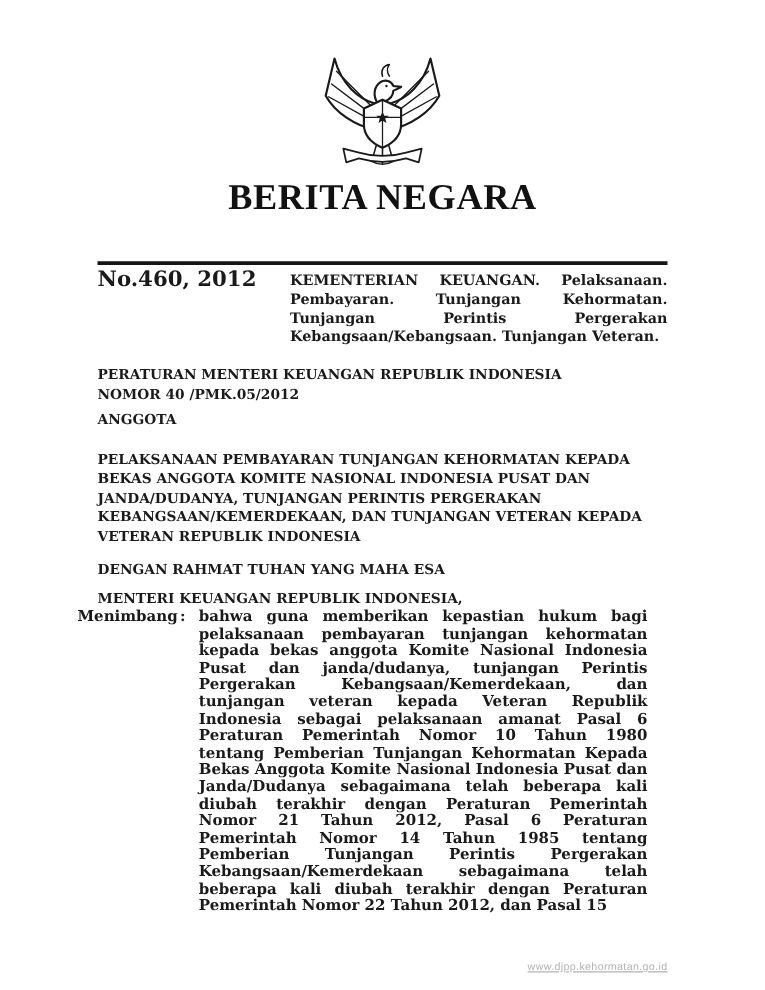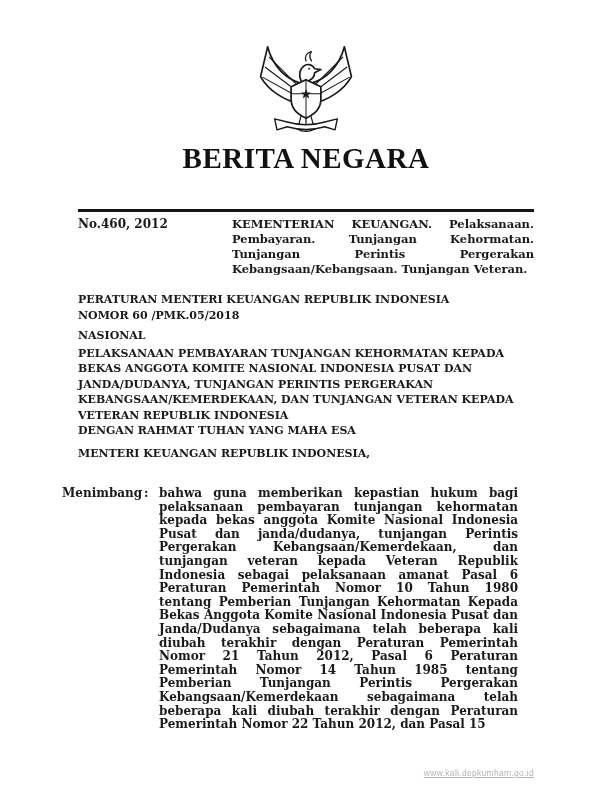--- a/index.html
+++ b/index.html
@@ -46,42 +46,42 @@
   .issue-row {
     position: absolute;
     top: 217px;
     left: 78px;
     width: 456px;
     display: flex;
     font-weight: 700;
   }
   .issue-number {
     width: 154px;
-    font-size: 12px;
+    font-size: 17px;
     line-height: 15px;
   }
   .issue-abstract {
     width: 302px;
     font-size: 11.5px;
     line-height: 15px;
     text-align: justify;
   }
   .headings {
     position: absolute;
     top: 292px;
     left: 78px;
     width: 456px;
     text-align: left;
     font-weight: 700;
     font-size: 11px;
     line-height: 15.5px;
   }
   .h-tentang   { margin-top: 5px; }
-  .h-subject   { margin-top: 2px; }
-  .h-invocation{ }
+  .h-subject   { margin-top: 16px; }
+  .h-invocation{ margin-top: 11px; }
   .h-authority { margin-top: 7px; }
   .consider {
     position: absolute;
     top: 487px;
     left: 62px;
     width: 456px;
     display: flex;
     font-weight: 700;
     font-size: 12px;
     line-height: 13.6px;
@@ -146,28 +146,28 @@
 
   <div class="rule"></div>
 
   <div class="issue-row">
     <div class="issue-number">No.460, 2012</div>
     <div class="issue-abstract">KEMENTERIAN KEUANGAN. Pelaksanaan. Pembayaran. Tunjangan Kehormatan. Tunjangan Perintis Pergerakan Kebangsaan/Kebangsaan. Tunjangan Veteran.</div>
   </div>
 
   <div class="headings">
     <div>PERATURAN MENTERI KEUANGAN REPUBLIK INDONESIA</div>
-    <div>NOMOR 60 /PMK.05/2018</div>
-    <div class="h-tentang">NASIONAL</div>
+    <div>NOMOR 40 /PMK.05/2012</div>
+    <div class="h-tentang">ANGGOTA</div>
     <div class="h-subject">PELAKSANAAN PEMBAYARAN TUNJANGAN KEHORMATAN KEPADA BEKAS ANGGOTA KOMITE NASIONAL INDONESIA PUSAT DAN JANDA/DUDANYA, TUNJANGAN PERINTIS PERGERAKAN KEBANGSAAN/KEMERDEKAAN, DAN TUNJANGAN VETERAN KEPADA VETERAN REPUBLIK INDONESIA</div>
     <div class="h-invocation">DENGAN RAHMAT TUHAN YANG MAHA ESA</div>
     <div class="h-authority">MENTERI KEUANGAN REPUBLIK INDONESIA,</div>
   </div>
 
   <div class="consider">
     <div class="consider-label">Menimbang</div>
     <div class="consider-colon">:</div>
     <div class="consider-text">bahwa guna memberikan kepastian hukum bagi pelaksanaan pembayaran tunjangan kehormatan kepada bekas anggota Komite Nasional Indonesia Pusat dan janda/dudanya, tunjangan Perintis Pergerakan Kebangsaan/Kemerdekaan, dan tunjangan veteran kepada Veteran Republik Indonesia sebagai pelaksanaan amanat Pasal 6 Peraturan Pemerintah Nomor 10 Tahun 1980 tentang Pemberian Tunjangan Kehormatan Kepada Bekas Anggota Komite Nasional Indonesia Pusat dan Janda/Dudanya sebagaimana telah beberapa kali diubah terakhir dengan Peraturan Pemerintah Nomor 21 Tahun 2012, Pasal 6 Peraturan Pemerintah Nomor 14 Tahun 1985 tentang Pemberian Tunjangan Perintis Pergerakan Kebangsaan/Kemerdekaan sebagaimana telah beberapa kali diubah terakhir dengan Peraturan Pemerintah Nomor 22 Tahun 2012, dan Pasal 15</div>
   </div>
 
-  <div class="watermark">www.kali.depkumham.go.id</div>
+  <div class="watermark">www.djpp.kehormatan.go.id</div>
 
 </div>
 
 </body></html>

